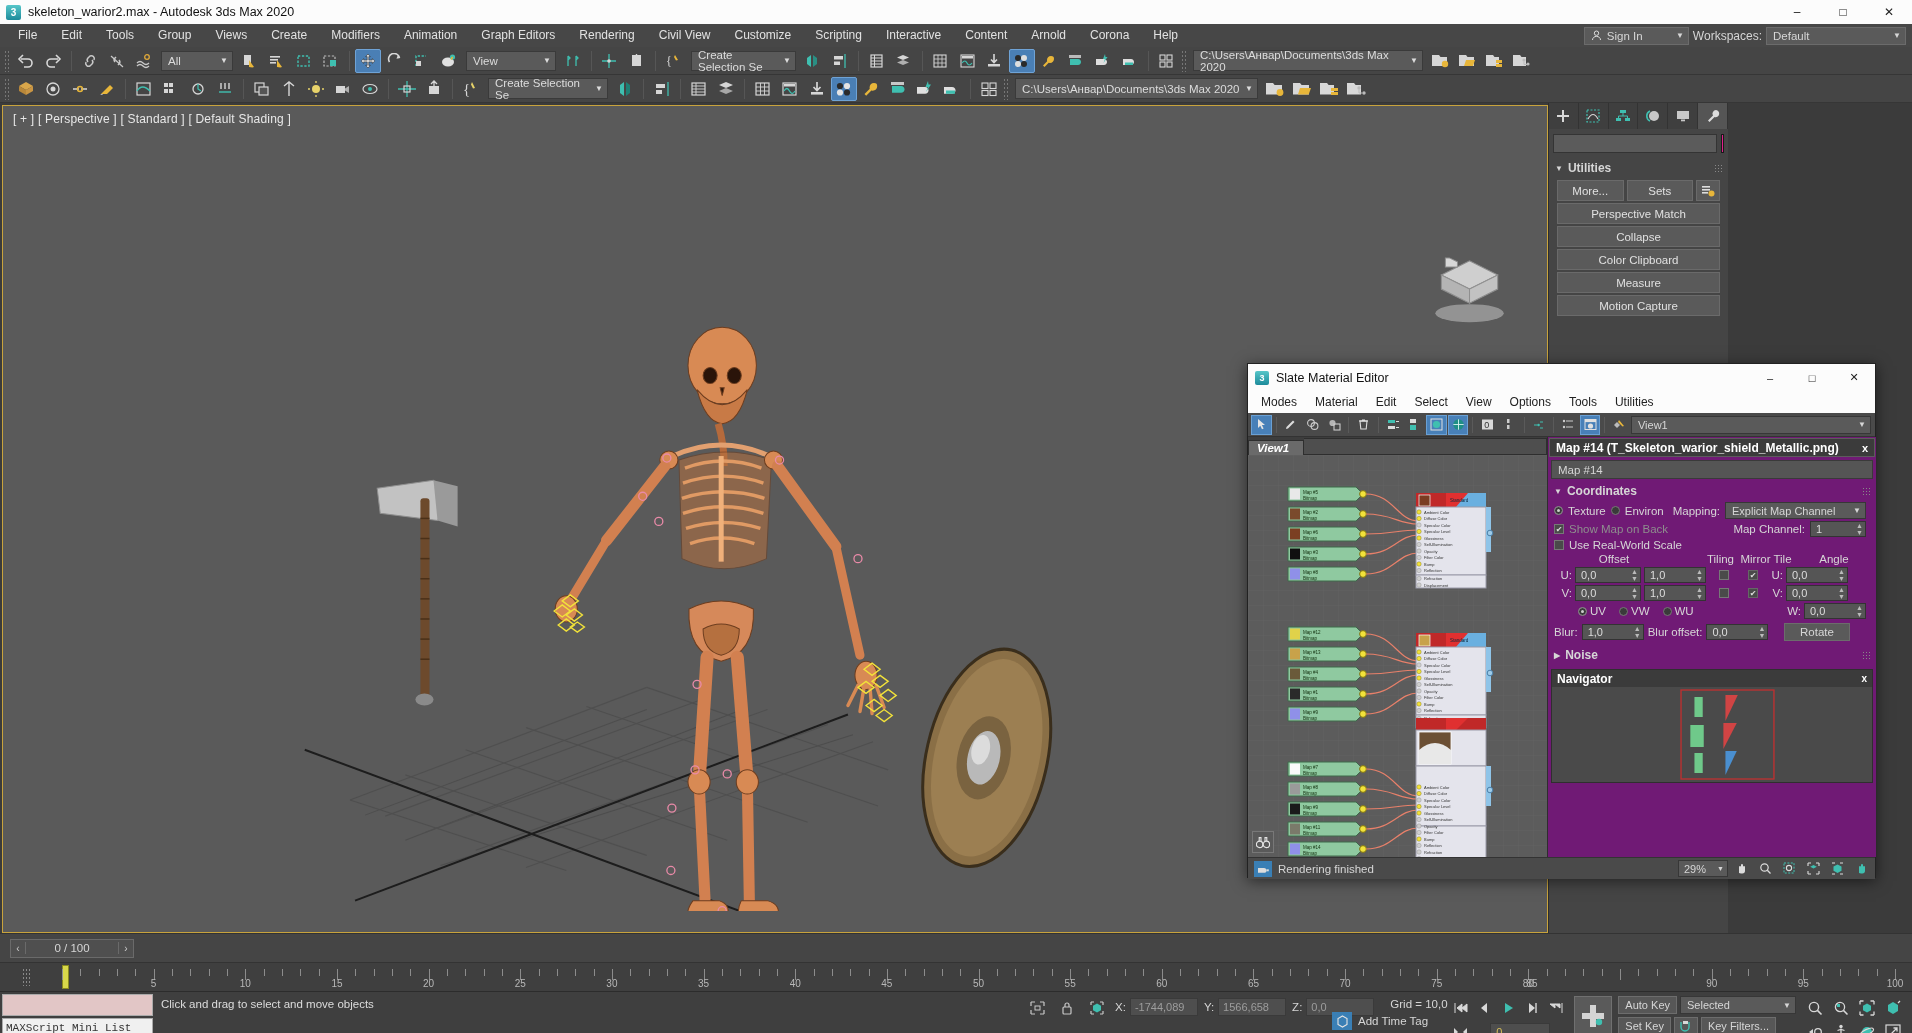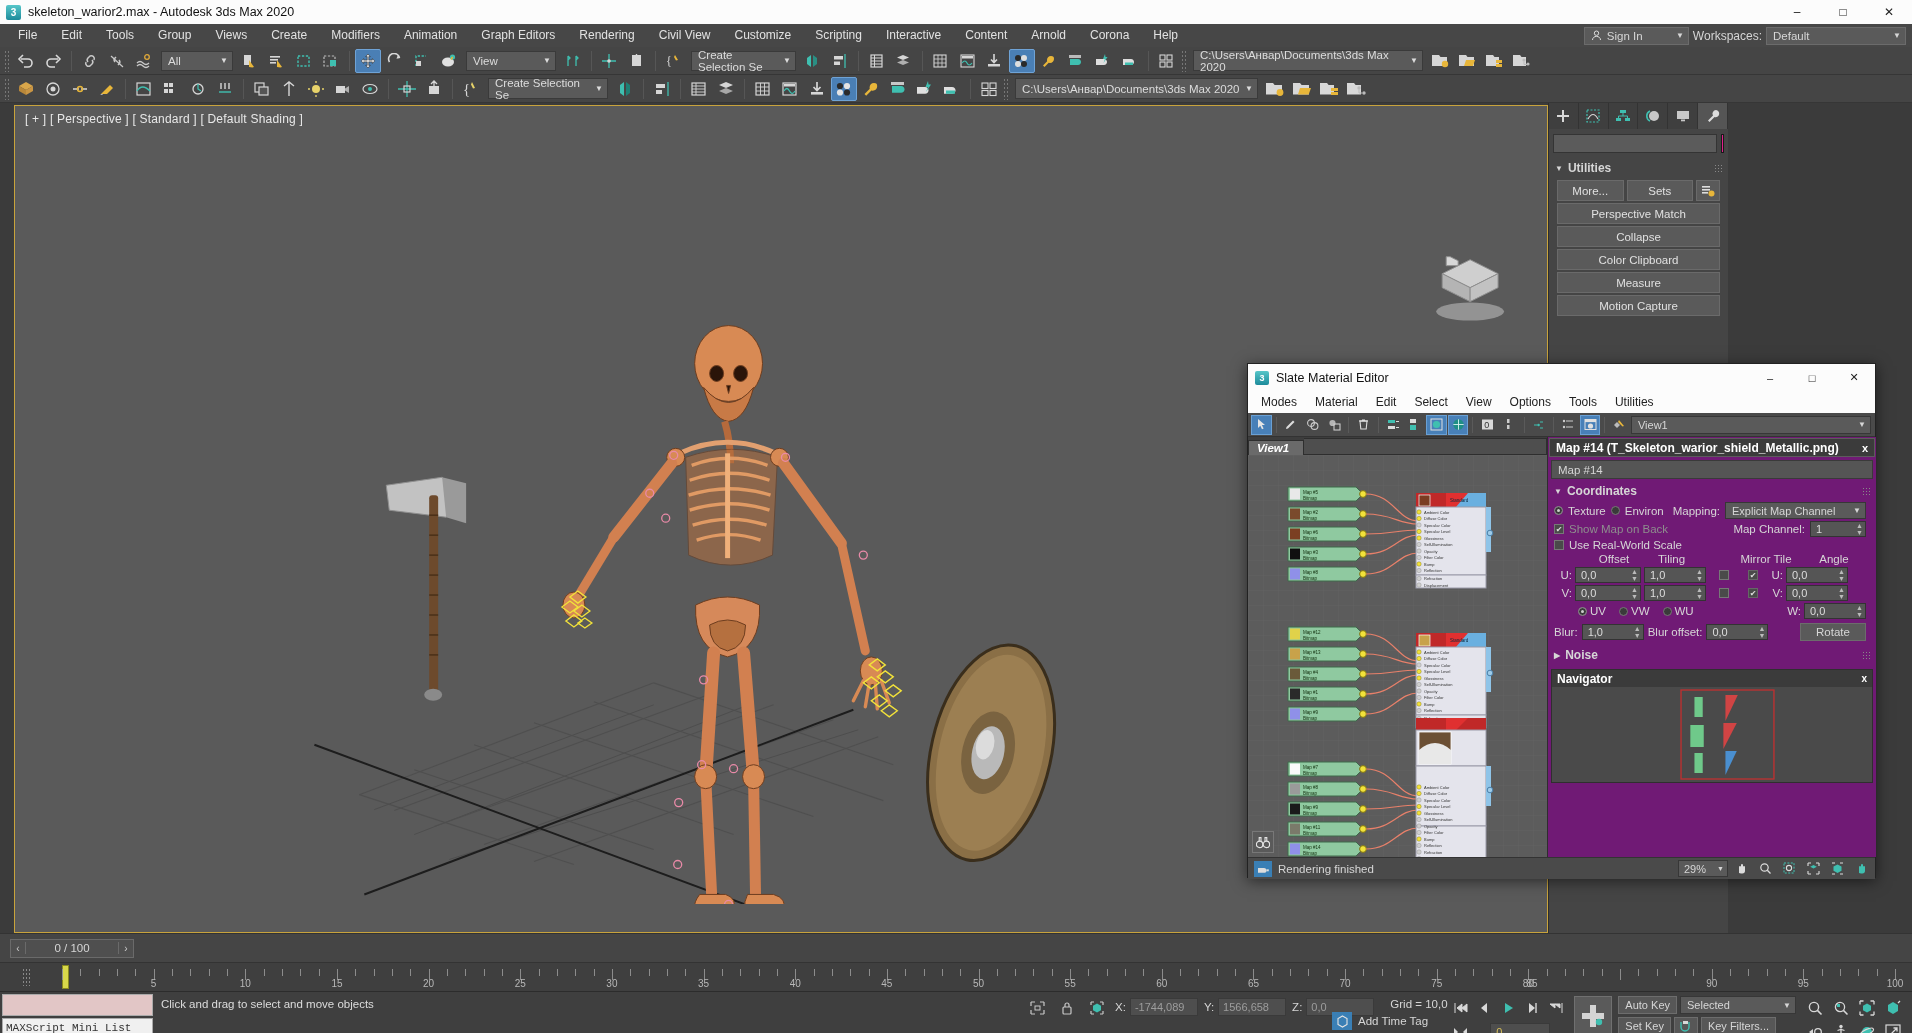--- a/index.html
+++ b/index.html
@@ -35,21 +35,21 @@
     border:1px solid transparent; border-radius:2px; }
   .tbtn.active{background:#4a7fb5;border-color:#6fa3d6;}
   .tsep{width:1px;height:20px;background:#2f2f2f;margin:0 4px;border-right:1px solid #565656;}
   .tdots{width:5px;height:22px;margin-right:3px;
      background-image:radial-gradient(#777 1px, transparent 1px);background-size:3px 4px;}
   .combo{background:#5a5a5a;border:1px solid #3a3a3a;height:20px;display:flex;align-items:center;
      padding:0 4px 0 6px;font-size:11.5px;color:#dcdcdc;}
   .combo .caret{margin-left:auto;font-size:8px;padding-left:5px;}
 
   
-  #main { display:flex; height:calc(1033px - 24px - 23px - 29px - 29px - 98px);padding-left:12px; }
+  #main { display:flex; height:calc(1033px - 24px - 23px - 29px - 29px - 98px); }
   #viewport-wrap{position:relative; flex:1; background:#3b3b3b; padding:2px 0 0 2px;}
   #viewport{position:relative;width:100%;height:100%;background:#5a5a5a;
     border:1px solid #c8a33c; overflow:hidden;}
   #vplabel{position:absolute;left:10px;top:6px;font-size:12px;color:#e8e8e8;letter-spacing:.2px;}
 
   .grid-svg{position:absolute;inset:0;}
 
   
   #cmdpanel{width:364px;background:#3b3b3b;display:flex;}
   #cp-inner{width:180px;background:#454545;border-left:1px solid #2e2e2e;}
@@ -1353,21 +1353,21 @@
         </div>
       </div>
 
       <div class="crow">
         <span class="chk"></span>
         <span>Use Real-World Scale</span>
       </div>
 
       <div class="crow" style="padding-left:22px;gap:0">
         <span style="width:88px;text-align:center">Offset</span>
-        <span style="width:76px;text-align:left">Tiling</span>
+        <span style="width:76px;text-align:right">Tiling</span>
         <span style="width:64px;text-align:center">Mirror Tile</span>
         <span style="width:72px;text-align:center">Angle</span>
       </div>
 
       <div class="crow" style="gap:3px">
         <span style="width:18px;text-align:right">U:</span>
         <div class="spin" style="width:66px">
             <span>0,0</span>
             <span class="ar">▲<br>▼</span>
           </div>
@@ -1421,21 +1421,21 @@
         <span>Blur:</span>
         <div class="spin" style="width:62px">
             <span>1,0</span>
             <span class="ar">▲<br>▼</span>
           </div>
         <span>Blur offset:</span>
         <div class="spin" style="width:62px">
             <span>0,0</span>
             <span class="ar">▲<br>▼</span>
           </div>
-        <div class="btn-rotate" style="margin-left:auto;margin-right:4px">Rotate</div>
+        <div class="btn-rotate" style="margin-left:auto;margin-right:20px">Rotate</div>
       </div>
 
       <div class="coord-head" style="padding-top:6px">
         <span class="tri">▶</span>
         <span>Noise</span>
         <span class="grip"></span>
       </div>
 
       <div id="navig">
         <div id="navig-head">

